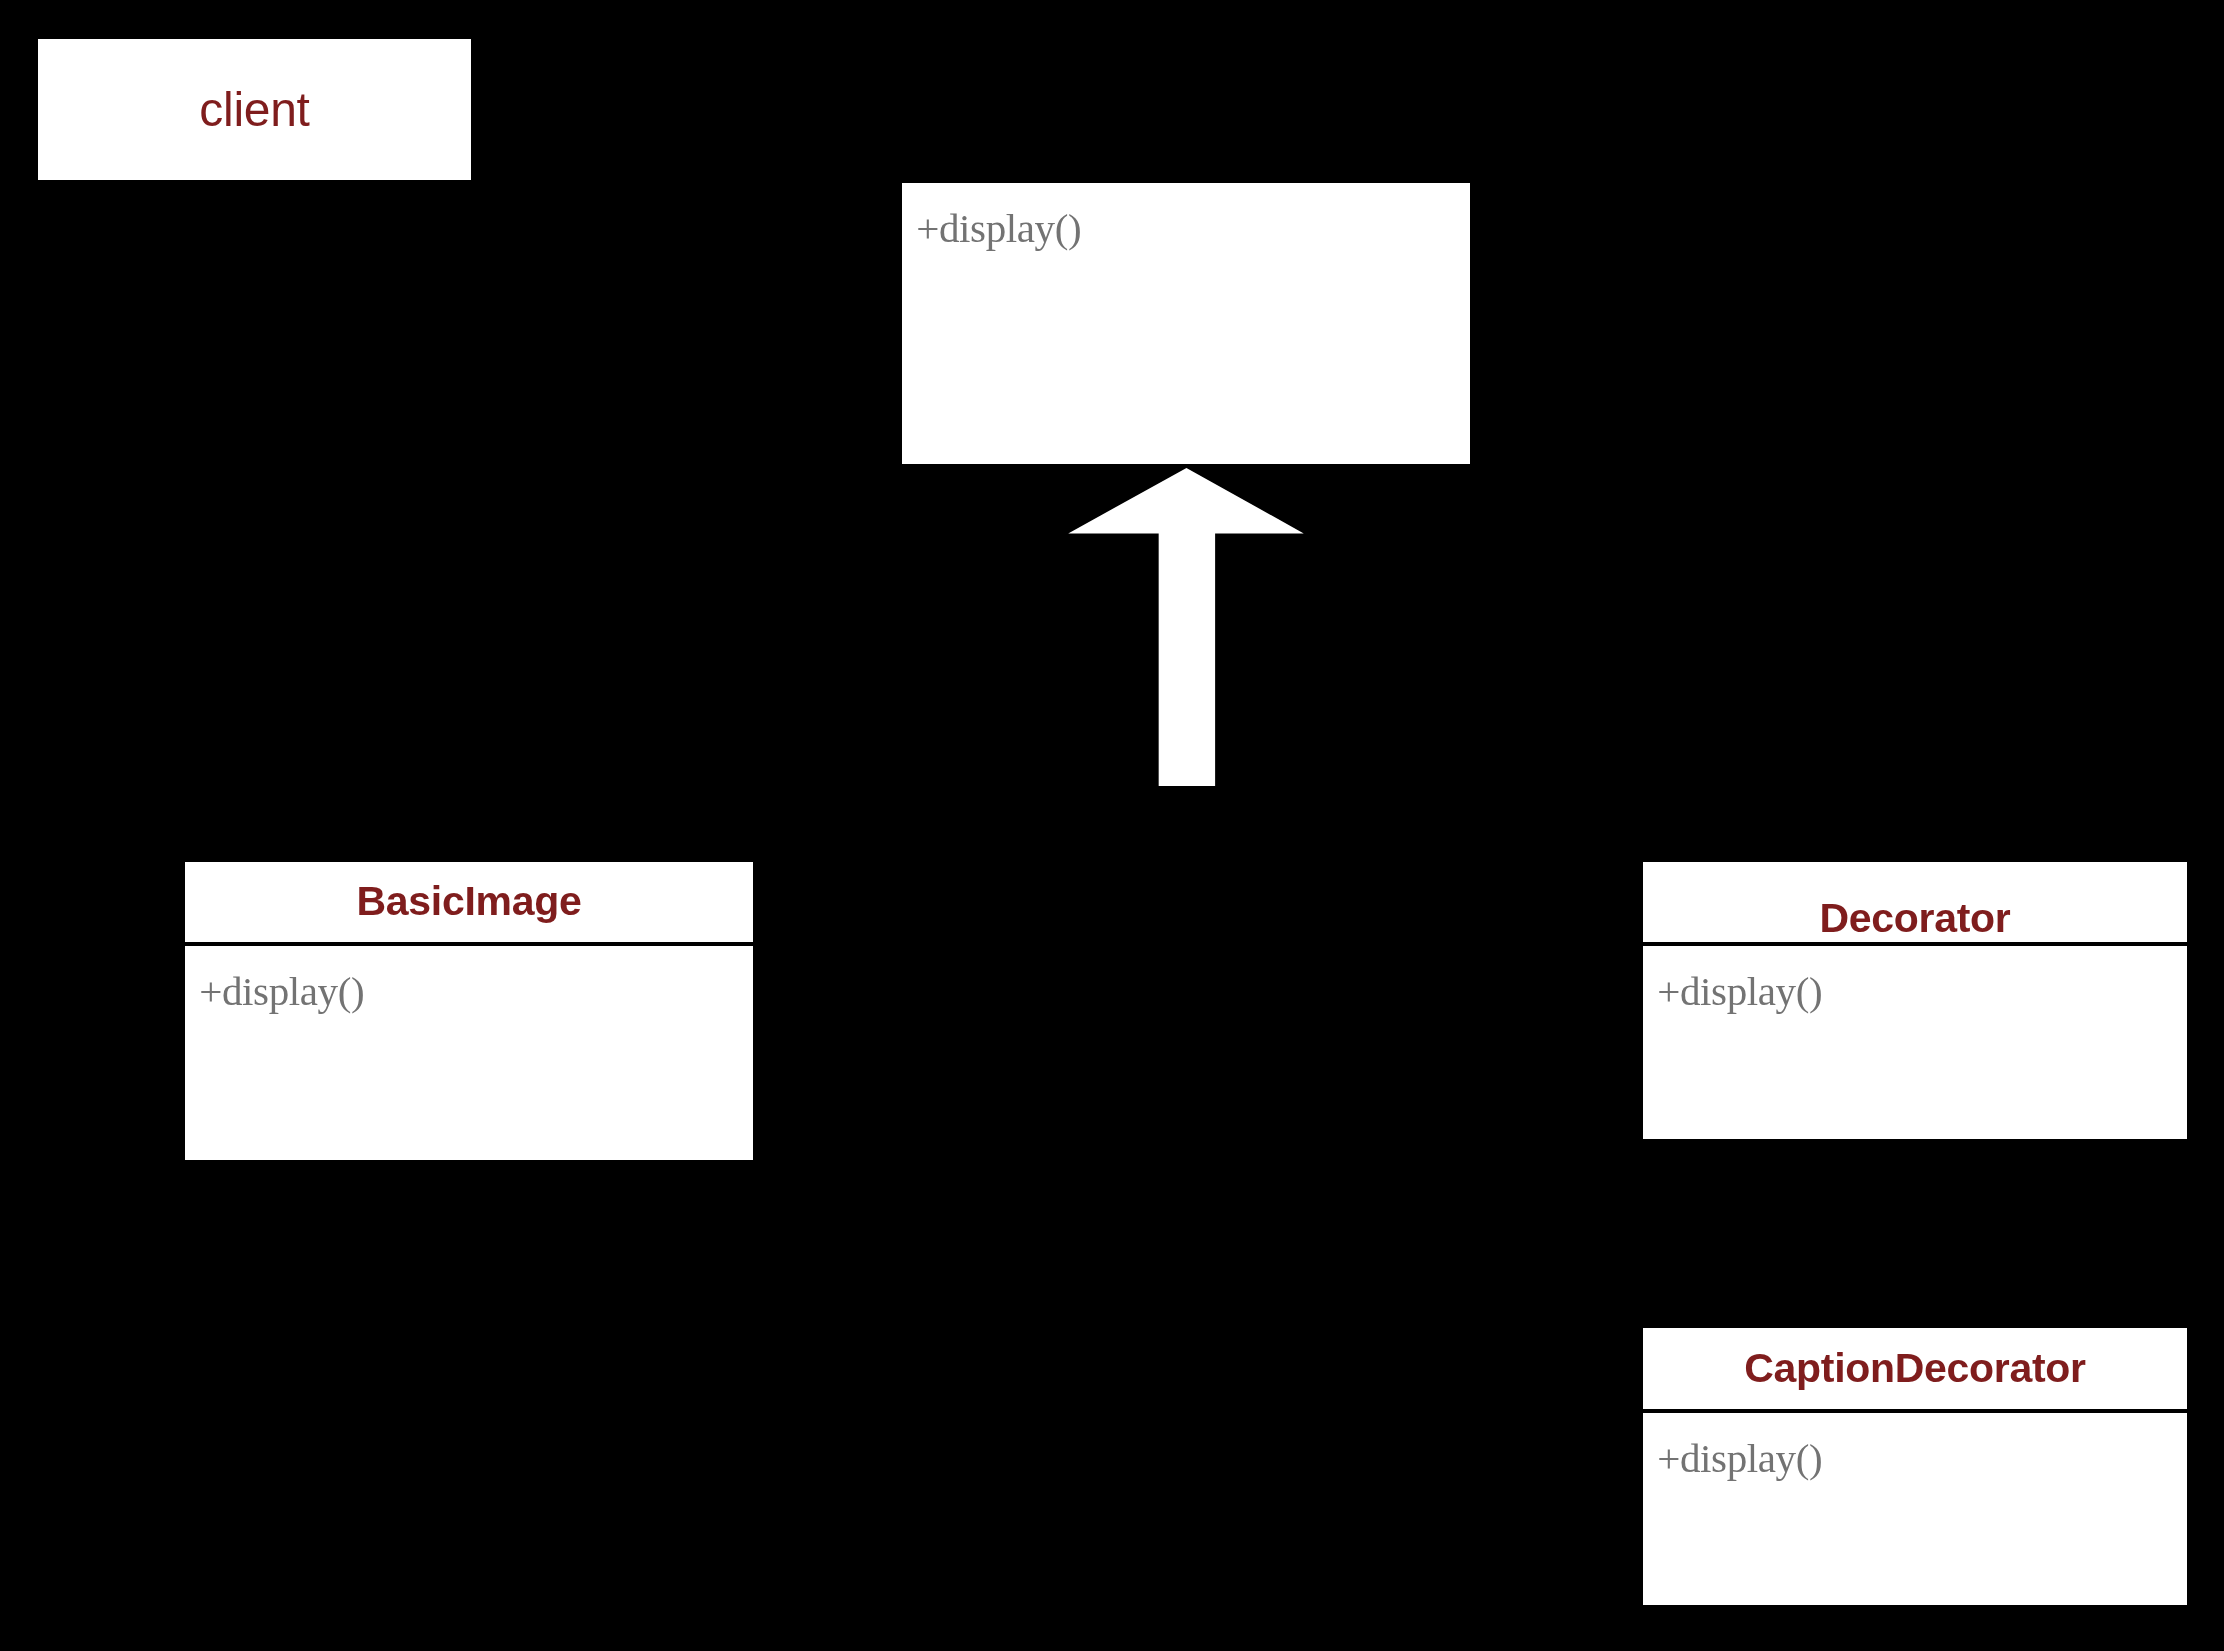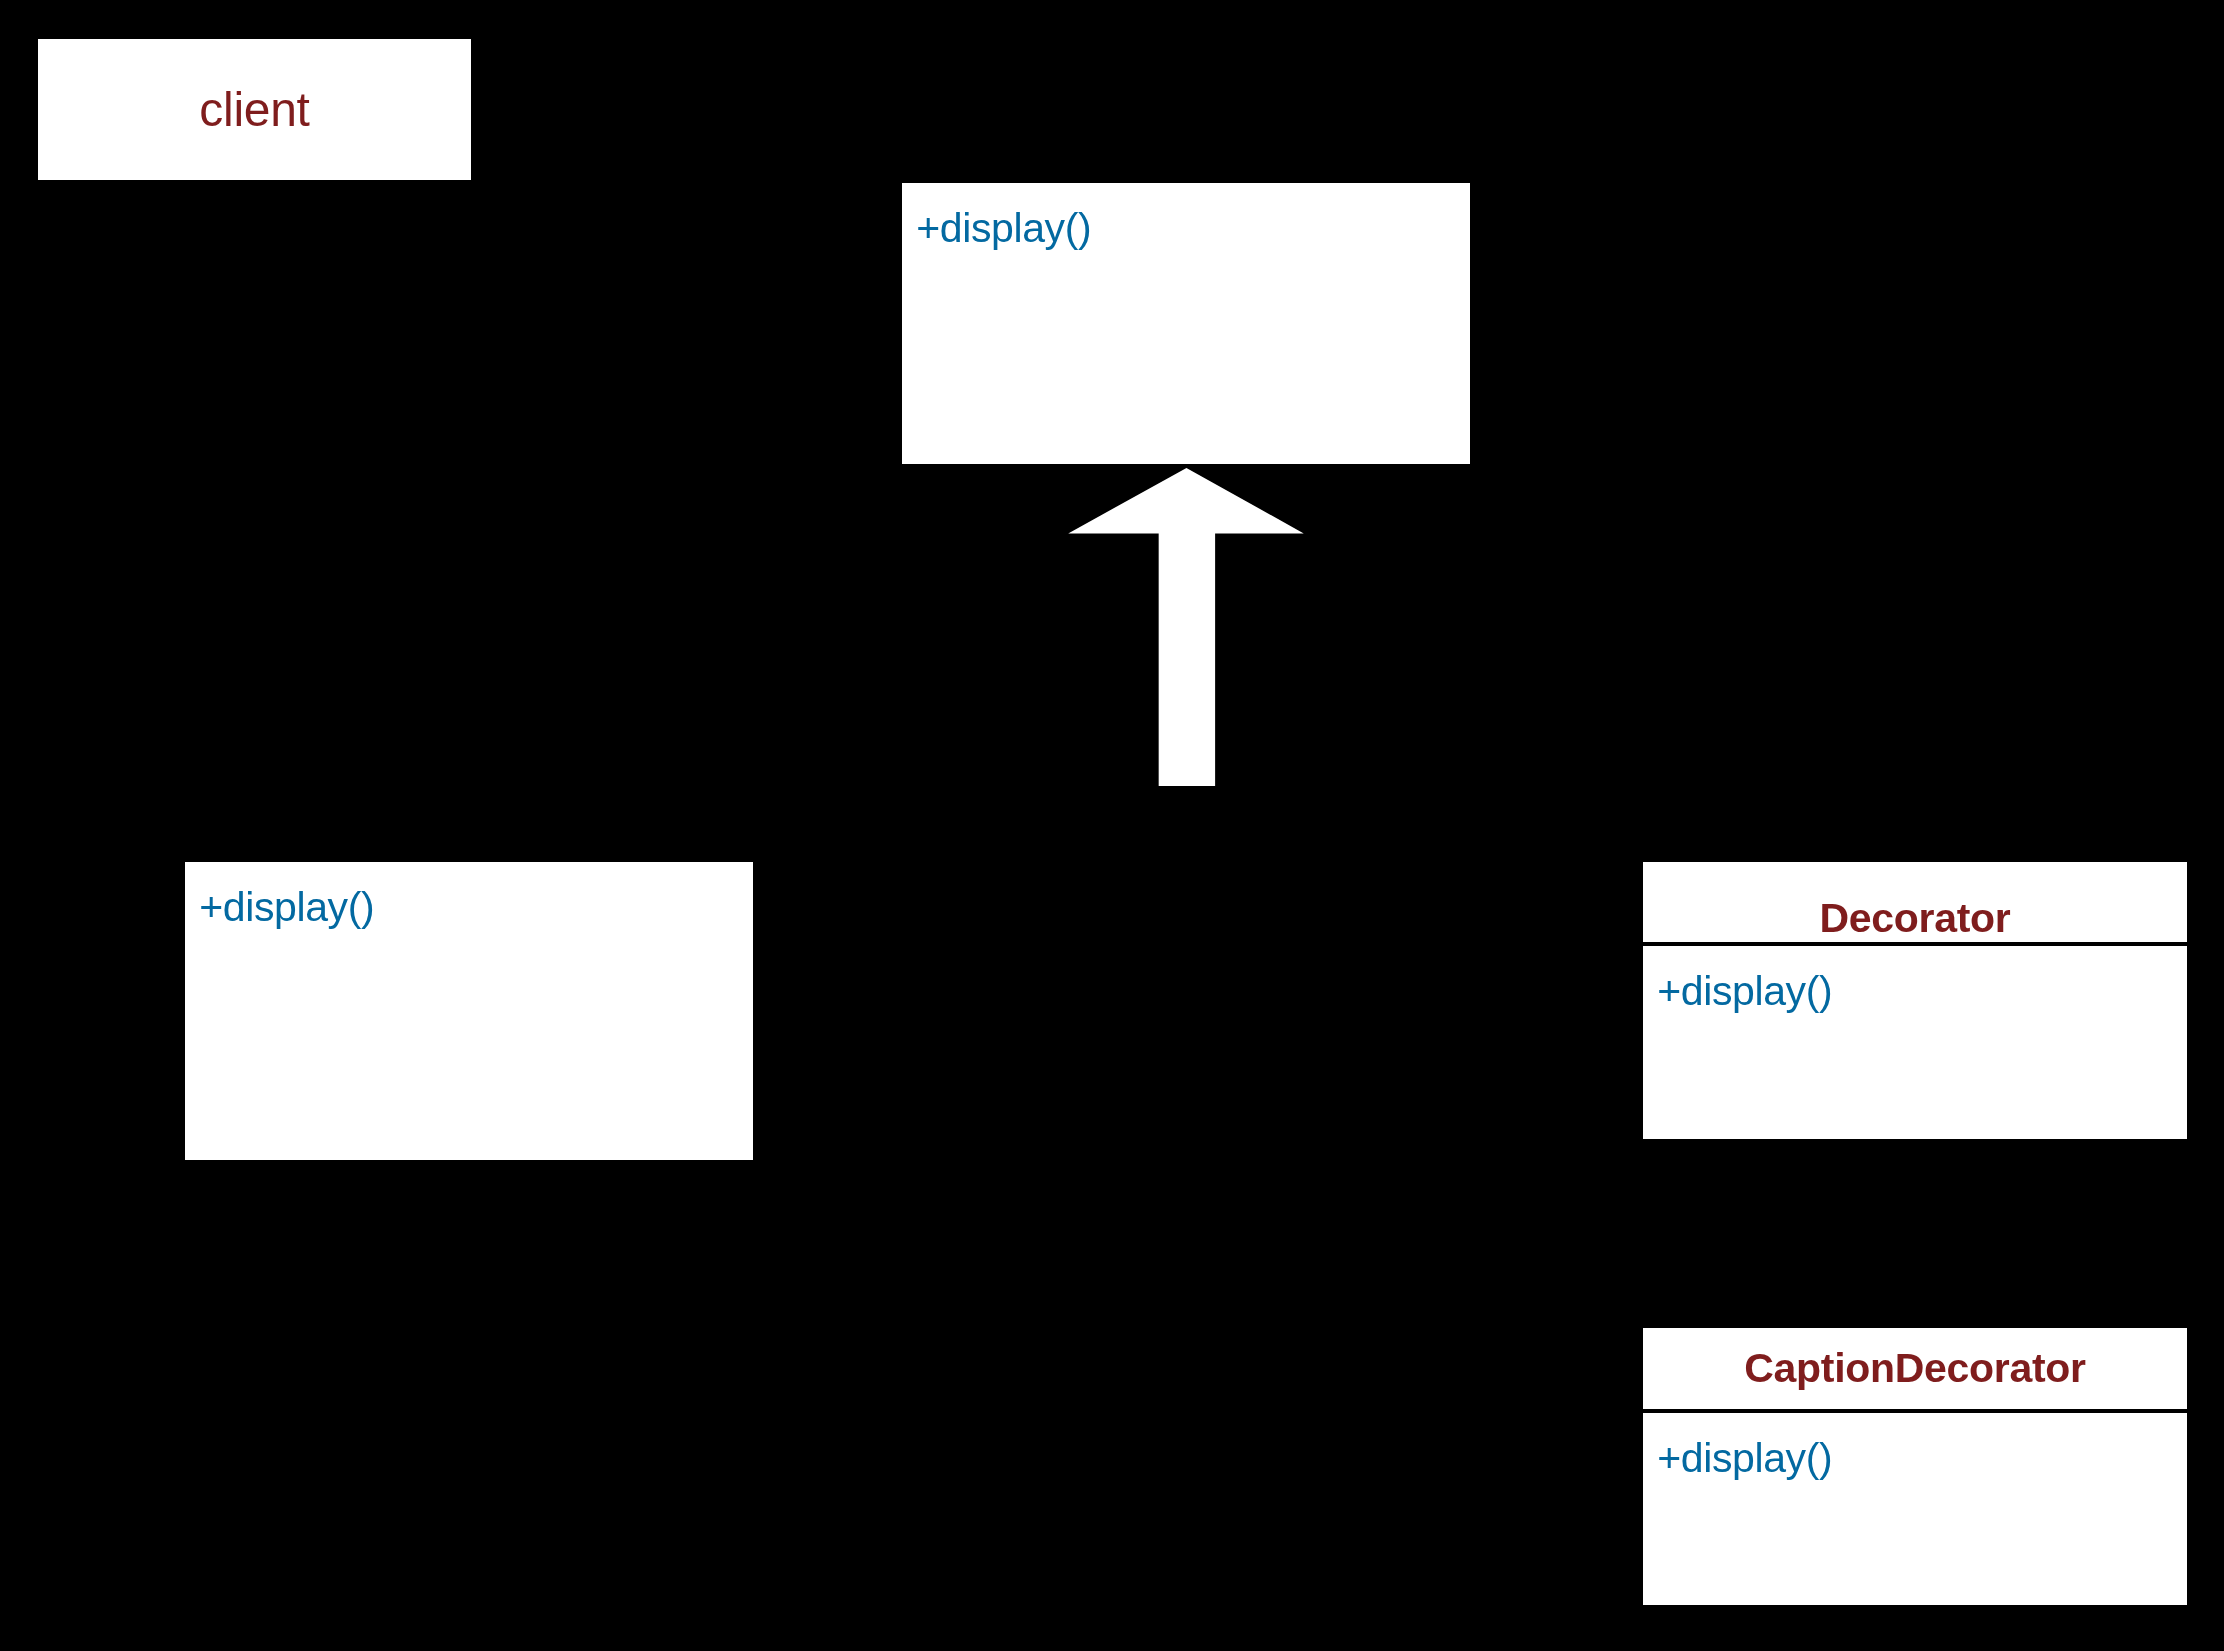--- a/index.html
+++ b/index.html
@@ -59,21 +59,22 @@
 
   .class-name.plain {
     font-weight: normal;
     font-size: 48px;
   }
 
   .box-body {
     box-sizing: border-box;
     flex: 1 1 auto;
     padding: 23px 14.3px 0 14.3px;
-    color: #0369a1;
+    color: #737373;
+    font-family: Liberation Serif, serif;
   }
 
   .member {
     font-size: 41px;
     font-weight: normal;
     line-height: 1.1;
     white-space: nowrap;
     letter-spacing: -0.4px;
   }
 
@@ -93,20 +94,23 @@
     </div>
   </div>
 
   <div class="uml-box" id="box-image" style="left: 902px; top: 183px; width: 568px; height: 281px;">
     <div class="box-body">
       <div class="member">+display()</div>
     </div>
   </div>
 
   <div class="uml-box" id="box-basic-image" style="left: 185px; top: 862px; width: 568px; height: 298px;">
+    <div class="box-header with-divider" id="basic-image-header" style="height: 84px;">
+      <div class="class-name">BasicImage</div>
+    </div>
     <div class="box-body">
       <div class="member">+display()</div>
     </div>
   </div>
 
   <div class="uml-box" id="box-decorator" style="left: 1643px; top: 862px; width: 544px; height: 277px;">
     <div class="box-header with-divider" id="decorator-header" style="height: 84px; justify-content: flex-end;">
       <div class="class-name">Decorator</div>
     </div>
     <div class="box-body">

